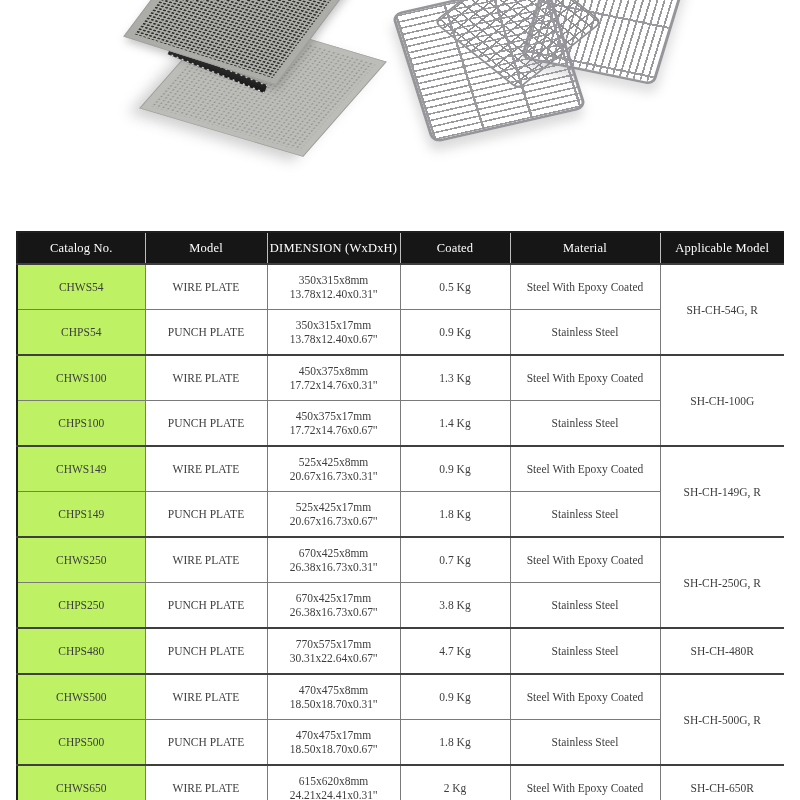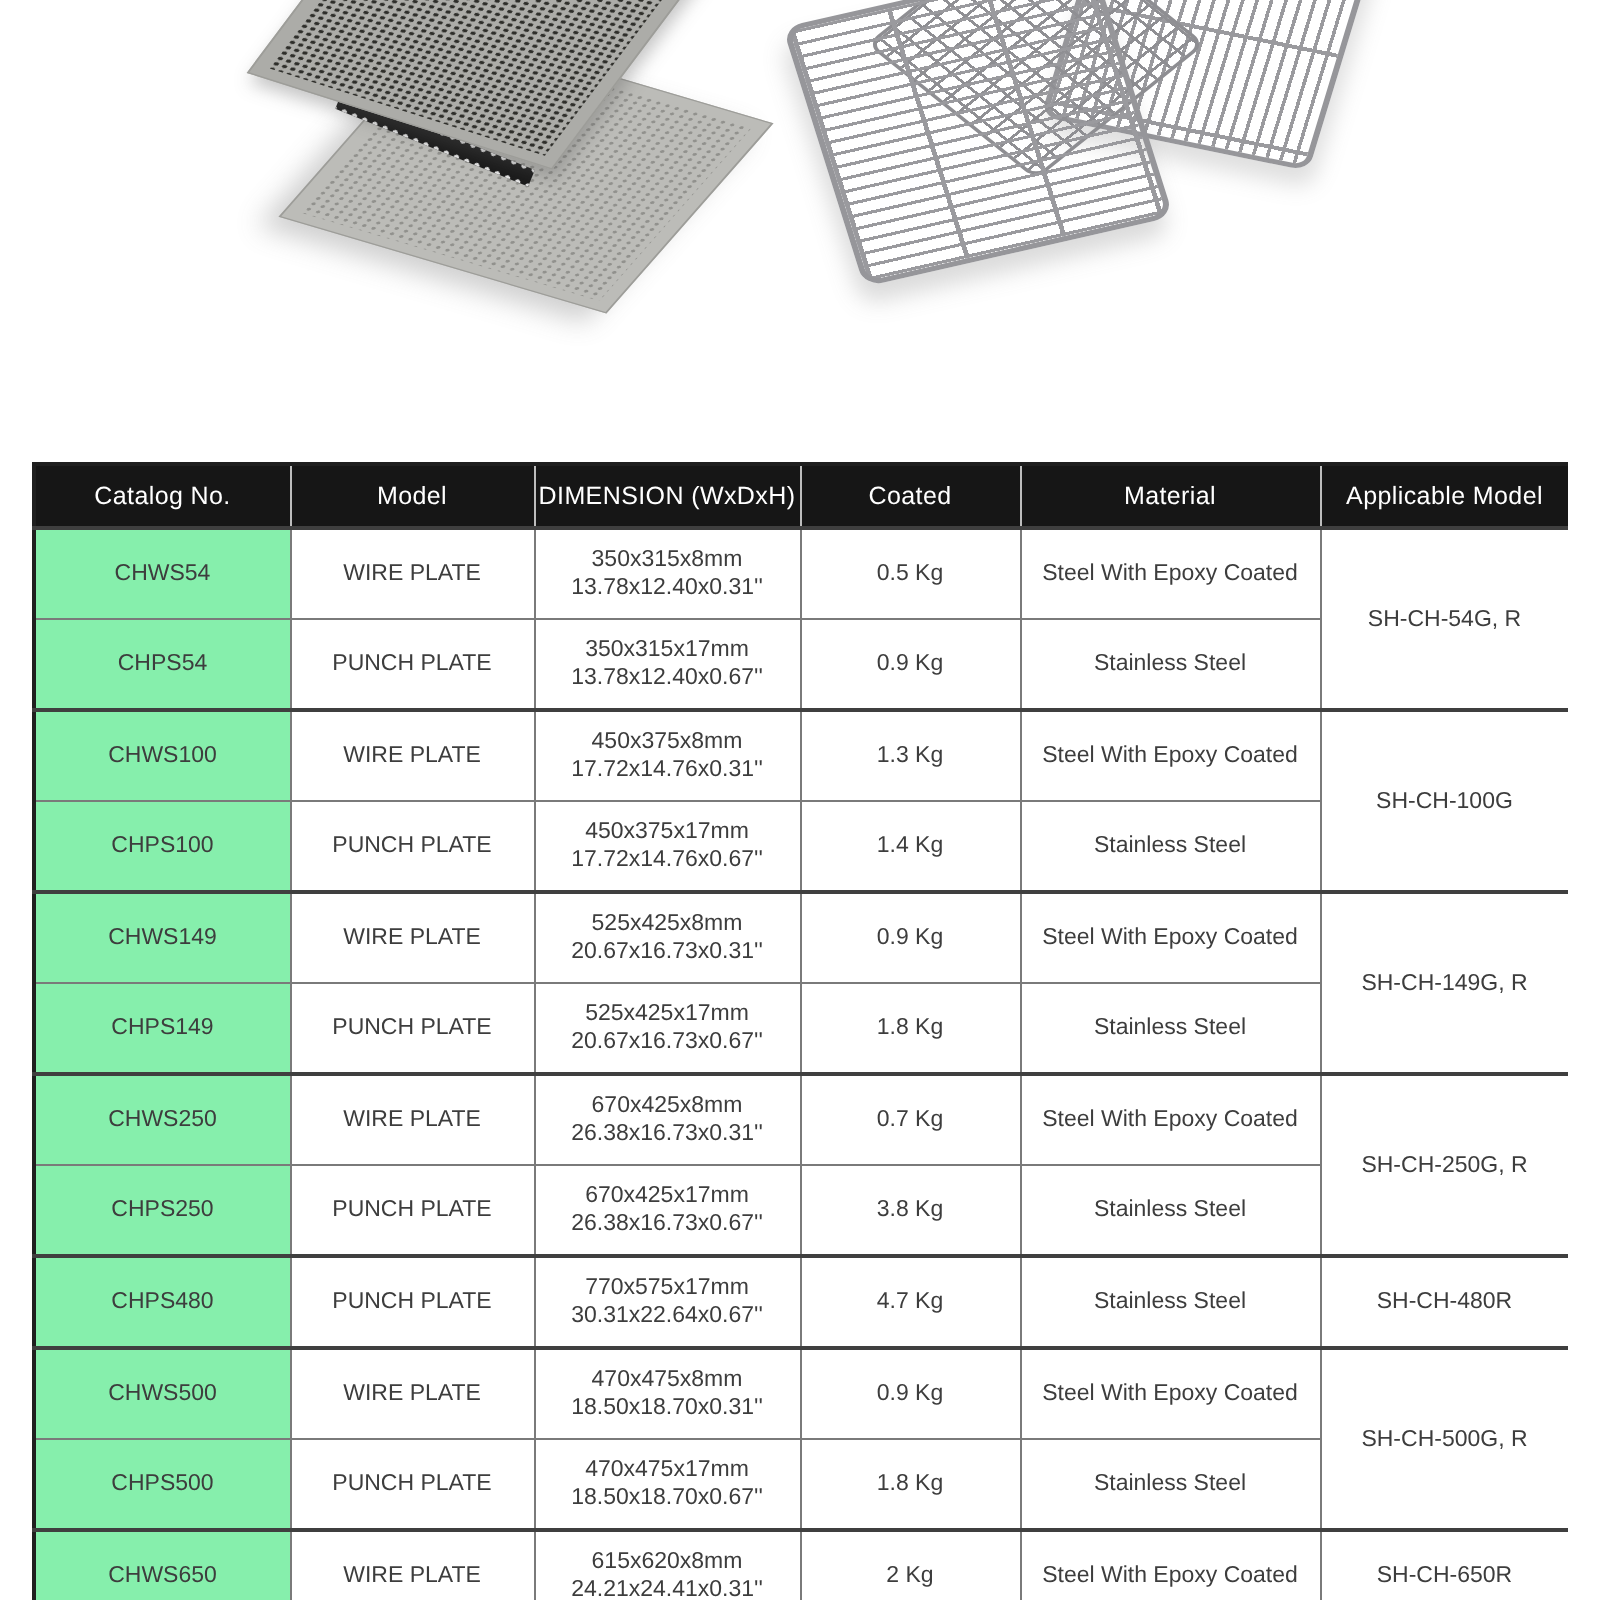--- a/index.html
+++ b/index.html
@@ -1,18 +1,18 @@
 <!DOCTYPE html>
 <html><head>
 <meta charset="utf-8">
 <style>
   html,body{margin:0;padding:0;background:#ffffff;}
   .page{
     position:relative;width:800px;height:800px;background:#ffffff;
-    overflow:hidden;font-family:Liberation Sans, sans-serif;
+    overflow:hidden;font-family:Liberation Serif, serif;
   }
   
   .hero{position:absolute;left:0;top:0;width:800px;height:230px;overflow:hidden;}
 
   .plate{position:absolute;border:1px solid #9d9d99;}
   .plate::before{content:"";position:absolute;inset:7px;}
   .plate-top{
     left:152px;top:-74px;width:168px;height:168px;background:#acaca8;
     transform:scaleY(0.65) rotate(26deg);
     box-shadow:4px 6px 10px rgba(90,90,90,0.35);
@@ -80,21 +80,21 @@
     background:#161616;color:#ffffff;font-weight:normal;font-size:12.5px;
     height:30px;border-right:1px solid #bdbdbd;border-bottom:1px solid #161616;
     padding:0;text-align:center;letter-spacing:0.2px;
   }
   table.spec th:last-child{border-right:1px solid #161616;}
   table.spec td{
     font-size:11.5px;color:#3d3d3d;text-align:center;vertical-align:middle;
     border:1px solid #7a7a7a;height:44px;padding:0 2px;line-height:14px;
     background:#ffffff;
   }
-  table.spec td.catalog{background:#86efac;}
+  table.spec td.catalog{background:#bef264;}
   table.spec tr.group-start td{border-top:2px solid #3f3f3f;}
   .dim-mm,.dim-in{display:block;line-height:14px;}
 </style>
 </head>
 <body>
 
 <div class="page">
 
   <div class="hero">
     <div class="plate plate-bottom"></div>

